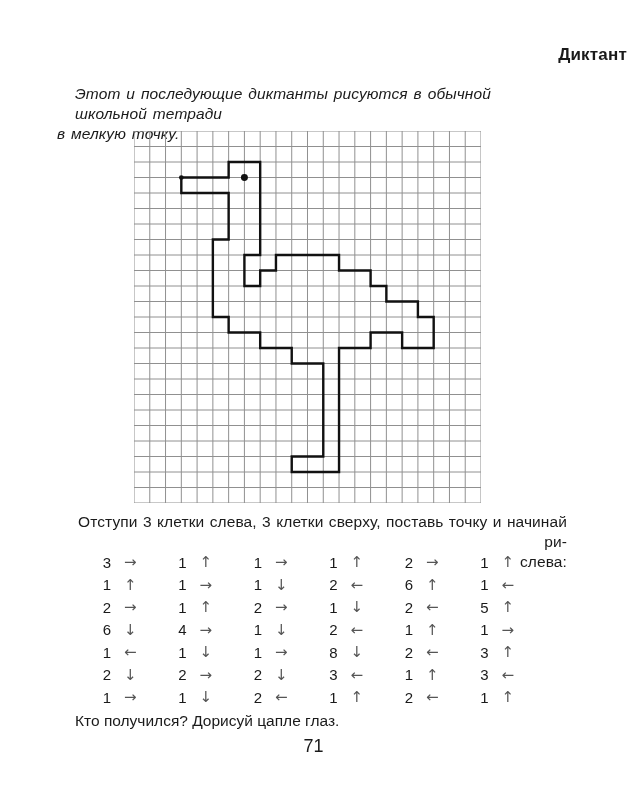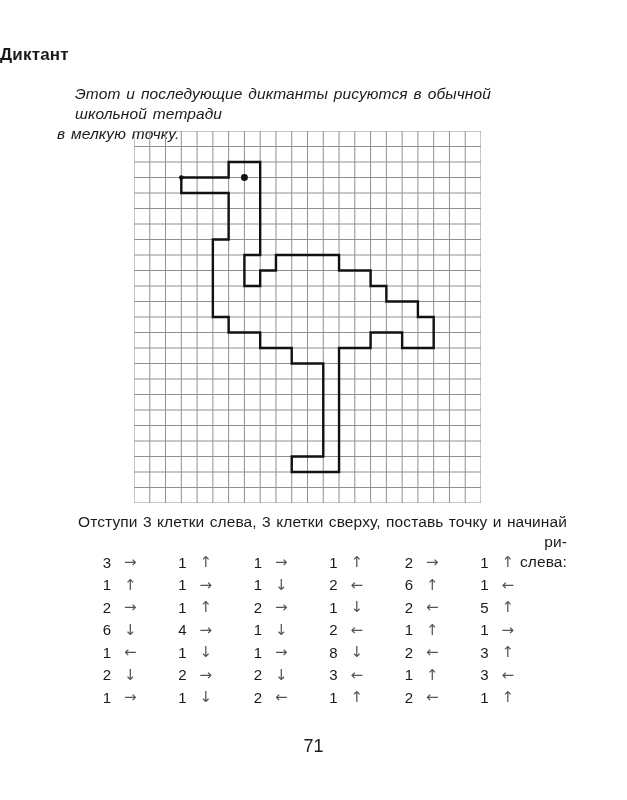--- a/index.html
+++ b/index.html
@@ -7,21 +7,21 @@
     position:relative;
     width:627px;height:800px;
     margin:0 auto;
     background:#ffffff;
     font-family:"Liberation Sans",sans-serif;
     color:#1a1a1a;
     overflow:hidden;
   }
   .title{
     position:absolute;top:45px;left:0;width:100%;
-    margin:0;text-align:left;
+    margin:0;text-align:right;
     font-size:17px;font-weight:bold;letter-spacing:0.2px;
   }
   .para{position:absolute;left:57px;width:510px;margin:0;font-size:15.5px;line-height:20px;}
   .para .line{display:block;}
   .para .indent{padding-left:18px;}
   .intro{top:84px;font-style:italic;}
   .intro .line{word-spacing:1.5px;letter-spacing:0.1px;}
   .task{top:512px;text-align:right;}
   .task .line{word-spacing:1px;letter-spacing:0.1px;}
   .question{top:711px;text-indent:18px;}
@@ -235,16 +235,17 @@
       <div class="move">
         <span class="num">2</span>
         <span class="arrow">←</span>
       </div>
       <div class="move">
         <span class="num">1</span>
         <span class="arrow">↑</span>
       </div>
     </div>
 
+  <p class="para question">Кто получился? Дорисуй цапле глаз.</p>
 
   <div class="page-number">71</div>
 
 </div>
 
 </body></html>

